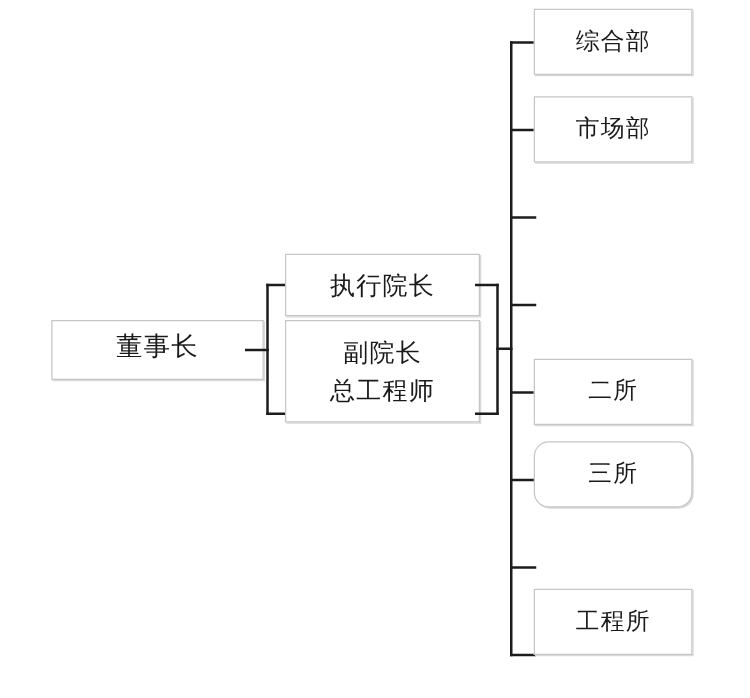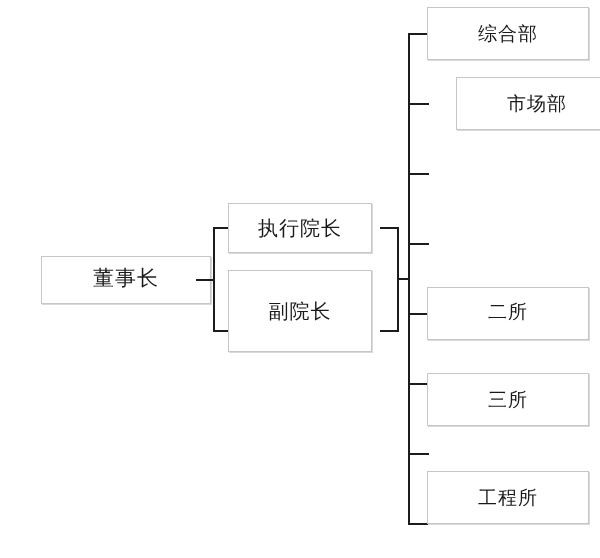--- a/index.html
+++ b/index.html
@@ -48,36 +48,36 @@
     top: 256px;
     width: 170px;
     height: 48px;
     font-size: 21px;
     font-family: Liberation Mono, monospace;
   }
 
   
   .node-mid {
     left: 228px;
-    width: 144px;
+    width: 156px;
     font-size: 20px;
   }
   .node-mid-1 {
     top: 203px;
     height: 50px;
   }
   .node-mid-2 {
-    top: 270px;
+    top: 256px;
     height: 82px;
   }
 
   
   .node-dept {
     left: 427px;
-    width: 162px;
+    width: 127px;
     height: 53px;
     font-size: 19px;
   }
 
   
   .conn {
     position: absolute;
     background: #1c1c1c;
   }
   .conn-h { height: 2px; }
@@ -99,20 +99,21 @@
   <div class="conn conn-h" style="left:213px; top:227px; width:17px;"></div>
 
   <div class="conn conn-h" style="left:213px; top:330px; width:17px;"></div>
 
   <div class="node node-mid node-mid-1">
     <span class="line">执行院长</span>
   </div>
 
   <div class="node node-mid node-mid-2">
     <span class="line">副院长</span>
+    <span class="line">总工程师</span>
   </div>
 
   <div class="conn conn-h" style="left:380px; top:227px; width:19px;"></div>
   <div class="conn conn-h" style="left:380px; top:330px; width:19px;"></div>
   <div class="conn conn-v" style="left:397px; top:227px; height:105px;"></div>
   <div class="conn conn-h" style="left:397px; top:278px; width:13px;"></div>
 
   <div class="conn conn-v" style="left:408px; top:33px; height:492px;"></div>
 
   <div class="conn conn-h" style="left:408px; top:33px;  width:21px;"></div>
@@ -120,26 +121,26 @@
   <div class="conn conn-h" style="left:408px; top:173px; width:21px;"></div>
   <div class="conn conn-h" style="left:408px; top:243px; width:21px;"></div>
   <div class="conn conn-h" style="left:408px; top:313px; width:21px;"></div>
   <div class="conn conn-h" style="left:408px; top:383px; width:21px;"></div>
   <div class="conn conn-h" style="left:408px; top:453px; width:21px;"></div>
   <div class="conn conn-h" style="left:408px; top:523px; width:21px;"></div>
 
   <div class="node node-dept" style="top:7px;">
     <span class="line">综合部</span>
   </div>
-  <div class="node node-dept" style="top:77px;margin-left:29px;">
+  <div class="node node-dept" style="top:77px;">
     <span class="line">市场部</span>
   </div>
   <div class="node node-dept" style="top:287px;font-family:Liberation Mono, monospace;">
     <span class="line">二所</span>
   </div>
-  <div class="node node-dept" style="top:373px;">
+  <div class="node node-dept" style="top:353px;border-radius:12px;">
     <span class="line">三所</span>
   </div>
   <div class="node node-dept" style="top:471px;">
     <span class="line">工程所</span>
   </div>
 
 </div>
 
 </body></html>

